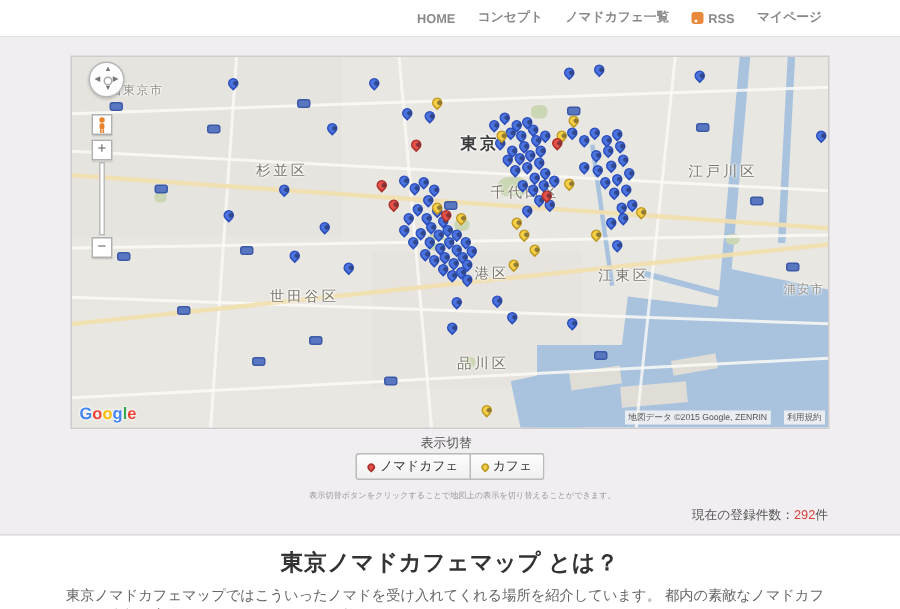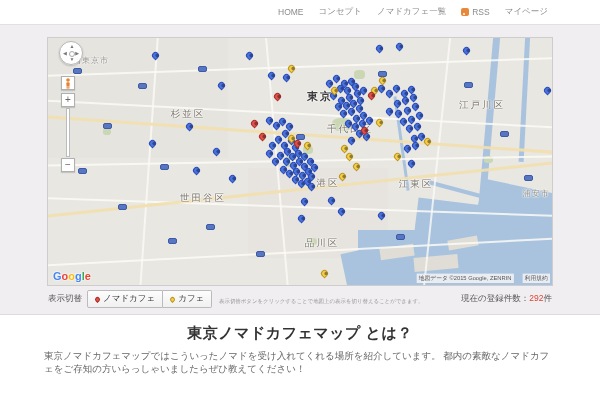--- a/index.html
+++ b/index.html
@@ -7,21 +7,21 @@
     font-family:"Liberation Sans","DejaVu Sans",sans-serif; }
 
   
   .header { height:25px; display:flex; align-items:center; padding:0 52px 0 50px;
     background:#fff; border-bottom:1px solid #e3e0e3; }
   .logo-area { display:flex; align-items:center; gap:4px; }
   .logo-icon { width:10px; height:9px; background:#8c3a2b; border-radius:2px 2px 1px 1px; position:relative; display:inline-block; }
   .logo-icon::after { content:''; position:absolute; left:2px; top:2px; width:6px; height:3px; background:#c9a390; border-radius:1px; }
   .site-title { font-size:10.5px; color:#5b5b5b; letter-spacing:.5px; }
   .nav { margin-left:auto; display:flex; align-items:center; gap:15px; }
-  .nav a { font-size:8.5px; color:#8a8a8a; text-decoration:none; display:flex; align-items:center; gap:3px; }
+  .nav a { font-size:8.5px; color:#8a8a8a; text-decoration:none; display:flex; align-items:center; gap:3px;font-weight:bold; }
   .rss-ico { width:8px; height:8px; background:#e8883a; border-radius:2px; position:relative; display:inline-block; }
   .rss-ico::after { content:''; position:absolute; left:1.5px; bottom:1.5px; width:2px; height:2px; background:#fff; border-radius:50%; }
 
   
   .map-band { background:#f1eef1; padding:13px 0 6px; border-bottom:1px solid #dedbde; }
   .map { position:relative; width:504px; height:247px; margin:0 auto; background:#e9e7e2;
     overflow:hidden; outline:1px solid #cfccce; }
   .tex { position:absolute; background:#e3e1dc; }
   .water { position:absolute; background:#a9c3de; }
   .island { position:absolute; background:#dfddd6; }
@@ -60,21 +60,21 @@
   .ztrack { position:absolute; left:18px; top:70px; width:4px; height:49px; background:#fff; border:1px solid #bbb; }
 
   .glogo { position:absolute; left:5px; bottom:3px; font-size:11px; font-weight:bold; letter-spacing:0;
     text-shadow:0 0 2px #fff,0 0 2px #fff; }
   .attr-box { position:absolute; bottom:2px; background:rgba(245,245,245,.85); color:#555;
     padding:1px 3px; font-size:8px; white-space:nowrap; }
   .attr-main { right:38px; transform:scale(.72); transform-origin:100% 100%; }
   .attr-terms { right:2px; transform:scale(.72); transform-origin:100% 100%; }
 
   
-  .toolbar { width:504px; margin:5px auto 0; display:flex; align-items:center; }
+  .toolbar { width:504px; margin:5px auto 0; display:flex; align-items:center;flex-direction:column; }
   .switch-label { font-size:8.5px; color:#555; margin-right:5px; }
   .btn-group { display:flex; }
   .fbtn { display:flex; align-items:center; gap:3px; font-size:8.5px; color:#333;
     background:linear-gradient(#fdfdfd,#f0f0f0); border:1px solid #bbb; border-left-width:0;
     padding:2px 7px; cursor:pointer; }
   .fbtn:first-child { border-left-width:1px; border-radius:2px 0 0 2px; }
   .fbtn:last-child { border-radius:0 2px 2px 0; }
   .minipin { width:5px; height:5px; border-radius:50% 50% 50% 0; transform:rotate(-45deg); display:inline-block; }
   .minipin.r { background:#e25048; border:1px solid #a93028; }
   .minipin.b { background:#4a73e0; border:1px solid #2a4db8; }
@@ -165,21 +165,21 @@
       </div>
     <div id="label-layer">
         <span class="mlabel city" style="left: 43px; top: 22px;">西東京市</span>
         <span class="mlabel ward" style="left: 140px; top: 76px;">杉並区</span>
         <span class="mlabel ward" style="left: 155px; top: 160px;">世田谷区</span>
         <span class="mlabel tokyo" style="left: 272px; top: 58px;">東京</span>
         <span class="mlabel ward" style="left: 302px; top: 91px;">千代田区</span>
         <span class="mlabel ward" style="left: 280px; top: 145px;">港区</span>
         <span class="mlabel ward" style="left: 274px; top: 205px;">品川区</span>
         <span class="mlabel ward" style="left: 368px; top: 146px;">江東区</span>
-        <span class="mlabel ward" style="left: 434px; top: 67px;">江戸川区</span>
+        <span class="mlabel ward" style="left: 434px; top: 77px;">江戸川区</span>
         <span class="mlabel city" style="left: 488px; top: 155px;">浦安市</span>
       </div>
     <div id="pin-layer">
         <span class="pinw" style="left: 222px; top: 89px;">
           <span class="pin b"></span>
         </span>
         <span class="pinw" style="left: 229px; top: 94px;">
           <span class="pin b"></span>
         </span>
         <span class="pinw" style="left: 235px; top: 90px;">

